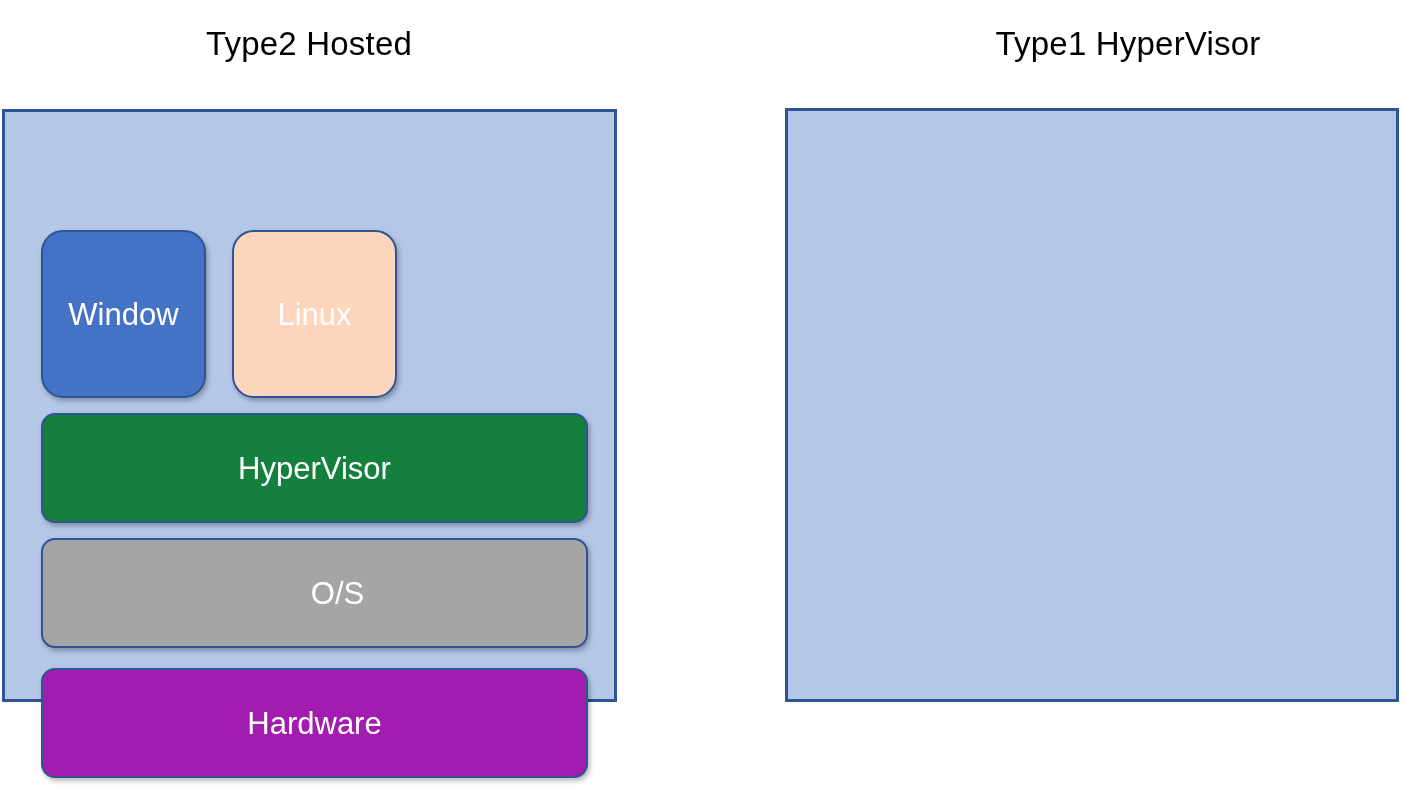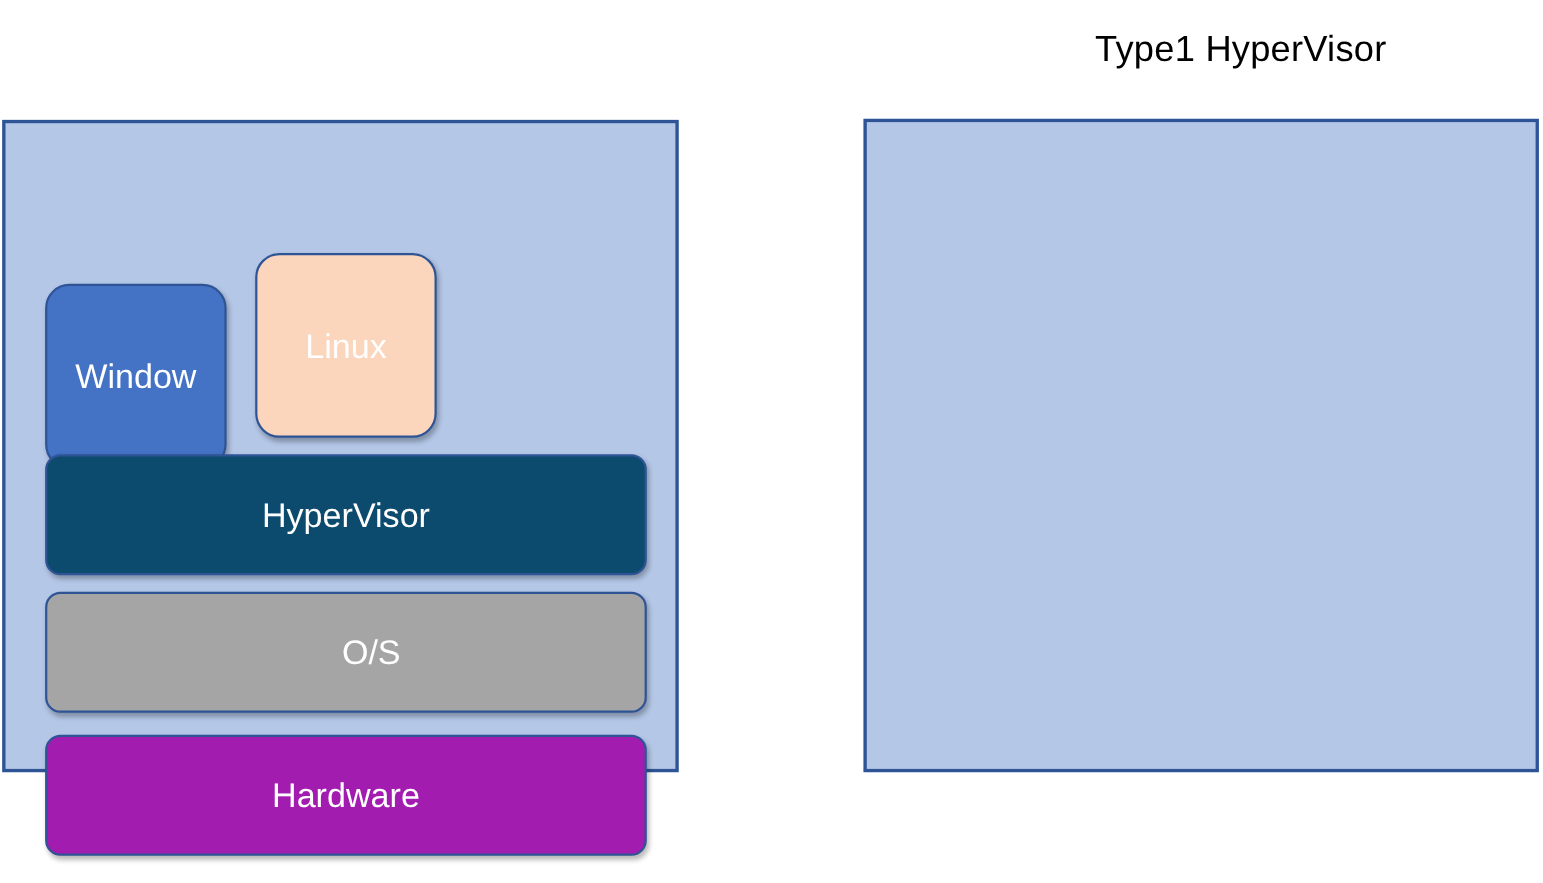--- a/index.html
+++ b/index.html
@@ -64,40 +64,41 @@
   .node.guest {
     border-radius: 22px;
     font-size: 31px;
   }
   .node.bar {
     border-radius: 14px;
     font-size: 31px;
   }
 
   
-  .c-window { background: #4472C4; margin-top: 28px; }
+  .c-window { background: #4472C4; }
   .c-linux  { background: #FBD5BC; }
   .c-unix   { background: #BF9000; }
-  .c-hyperv { background: #0c4a6e; }
+  .c-hyperv { background: #15803d; }
   .c-os     { background: #A5A5A5; }
   .c-hw     { background: #a21caf; }
 
   
   #l-window { left: 36px;  top: 118px; width: 165px; height: 168px; }
   #l-linux  { left: 227px; top: 118px; width: 165px; height: 168px; }
   #l-unix   { left: 419px; top: 118px; width: 163px; height: 168px; }
   #l-hyperv { left: 36px;  top: 301px; width: 547px; height: 110px; }
   #l-os     { left: 36px;  top: 426px; width: 547px; height: 110px; padding-left: 46px; }
   #l-hw     { left: 36px;  top: 556px; width: 547px; height: 110px; }
 </style>
 </head>
 <body>
 
 <div class="diagram-root">
 
+  <div class="panel-title" id="title-left">Type2 Hosted</div>
 
   <div class="panel" id="panel-type2">
 
     <div class="node guest c-window" id="l-window">Window</div>
 
     <div class="node guest c-linux" id="l-linux">Linux</div>
 
 
     <div class="node bar c-hyperv" id="l-hyperv">HyperVisor</div>
 

